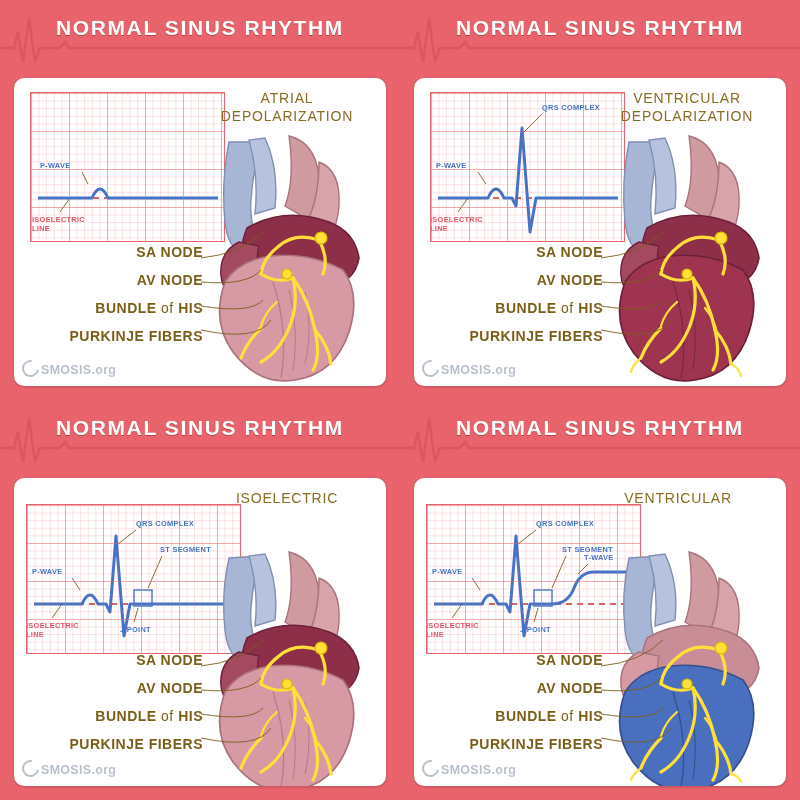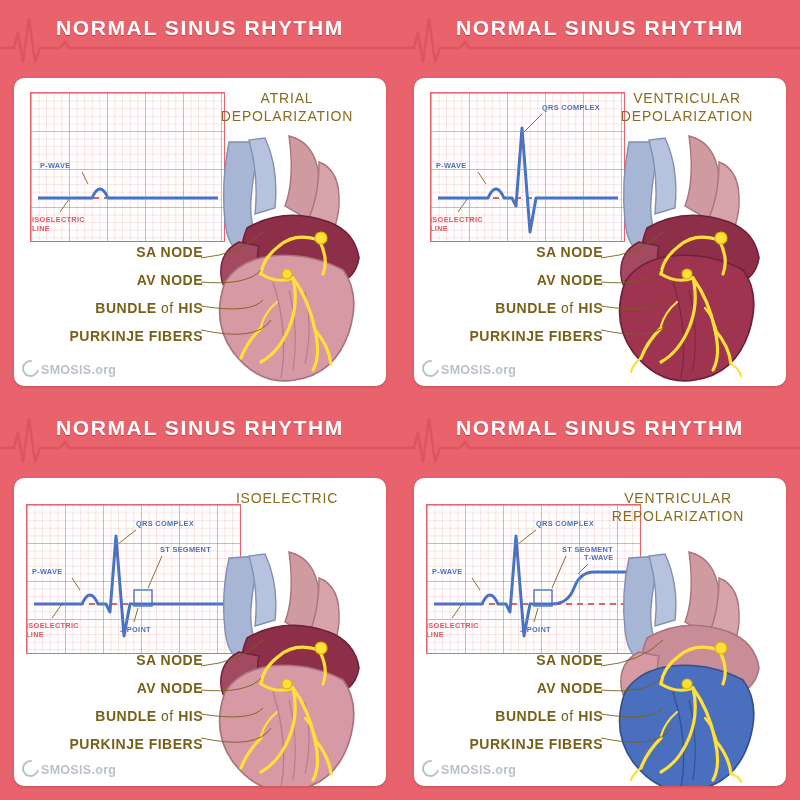--- a/index.html
+++ b/index.html
@@ -393,21 +393,20 @@
 
   <div class="panel">
     <svg class="hdr-ekg" viewBox="0 0 400 72">
       <path d="M0 48 H14 l4 -16 l5 30 l6 -44 l6 44 l5 -14 H60 l5 -6 l4 6 H400" stroke="#d14a55" stroke-width="2.4" fill="none"></path>
     </svg>
     <div class="panel-title">NORMAL SINUS RHYTHM</div>
 
     <div class="card">
       <div class="card-title wide">
         <div>VENTRICULAR</div>
-        <div>REPOLARIZATION</div>
       </div>
 
       <div class="ekg-box big">
         <div class="grid-bg"></div>
         <svg viewBox="0 0 215 150" width="215" height="150">
           <line x1="8" y1="100" x2="208" y2="100" stroke="#c0392f" stroke-width="1.4" stroke-dasharray="6 5"></line>
           <path d="M8 100 H56 q8 -18 16 0 H80 l4 8 l6 -76 l8 100 l6 -32 H126 q16 0 22 -16 q6 -16 20 -16 H208" stroke="#3f74c8" stroke-width="3" fill="none" stroke-linejoin="round"></path>
           <rect x="108" y="86" width="18" height="16" fill="none" stroke="#3f74c8" stroke-width="1.4"></rect>
           <path d="M92 40 L110 26" class="leader" stroke="#3f74c8"></path>
           <text class="ekg-lbl" x="110" y="22">QRS COMPLEX</text>

